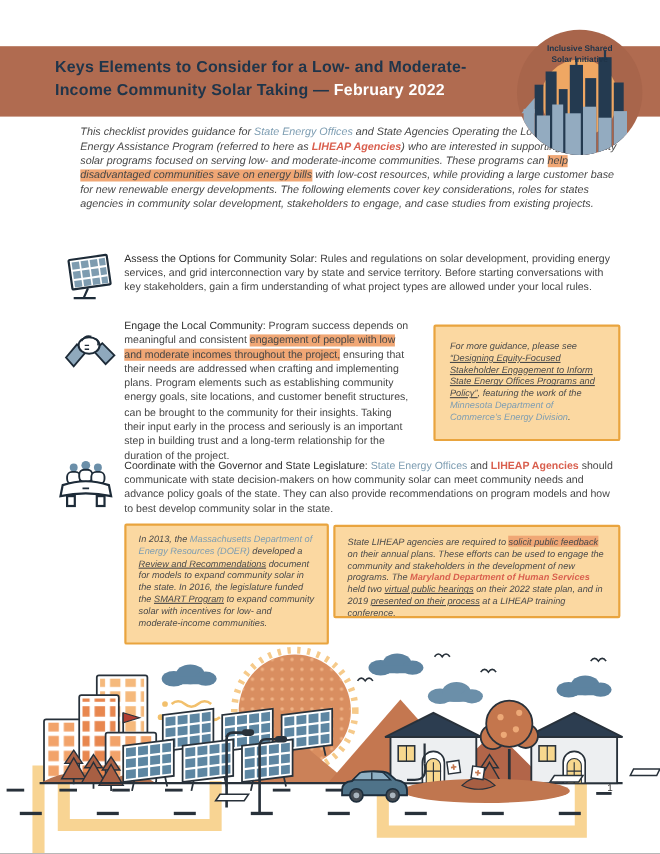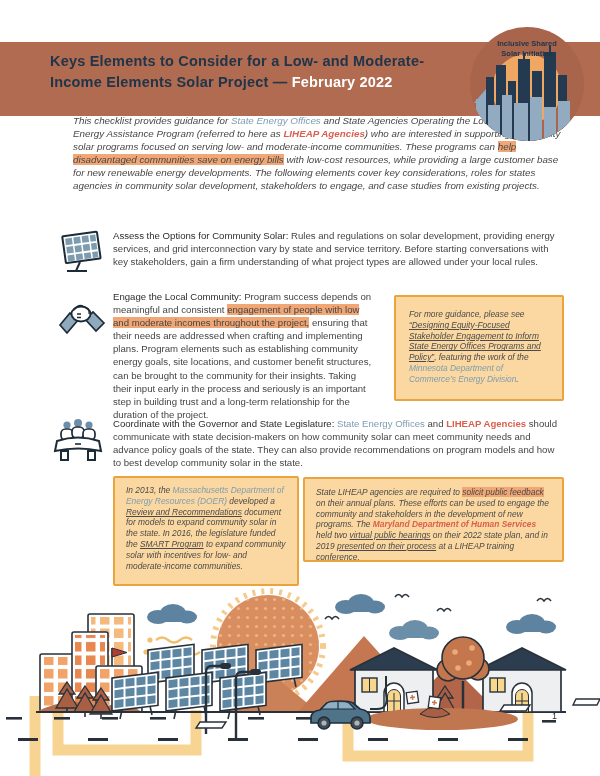--- a/index.html
+++ b/index.html
@@ -3,21 +3,21 @@
 <meta charset="utf-8">
 <style>
   :root{
     --band:#b06b50; --title-navy:#20354a; --stage-heading:#bf6f4a;
     --link-blue:#7d9db2; --liheap-red:#d95f4e; --highlight:#f0a775;
     --callout-bg:#fbd8a1; --callout-border:#e9a43e;
   }
   html,body{margin:0;padding:0;background:#888;}
   .page{position:relative;width:600px;height:776px;background:#ffffff;overflow:hidden;
         font-family:"Liberation Sans",sans-serif;color:#3f3f3f;}
-  .band{position:absolute;left:0;top:42px;width:600px;height:74px;background:var(--band);z-index:1;}
+  .band{position:absolute;left:0;top:42px;width:600px;height:64px;background:var(--band);z-index:1;}
   .title{position:absolute;left:50px;top:9px;width:470px;font-size:14.5px;font-weight:700;
          line-height:21px;letter-spacing:.2px;}
   .t-navy{color:var(--title-navy);}
   .t-date{color:#ffffff;}
   .badge{position:absolute;left:468px;top:25px;width:118px;height:118px;z-index:2;}
   .badge svg{position:absolute;left:0;top:0;}
   .badge-text{position:absolute;left:0;top:14px;width:118px;text-align:center;
               font-size:7.5px;font-weight:600;color:#20354a;line-height:9.5px;}
   .intro{position:absolute;left:73px;top:114px;width:490px;margin:0;font-size:9.8px;
          font-style:italic;line-height:13px;color:#474747;}
@@ -44,21 +44,21 @@
   .pagenum{position:absolute;left:552px;top:711px;font-size:9px;color:#333;z-index:3;}
 </style>
 </head>
 <body>
 
 <div class="page">
 
   <div class="band">
     <div class="title">
       <span class="t-navy">Keys Elements to Consider for a Low- and Moderate-</span><br>
-      <span class="t-navy">Income Elements Solar Project — </span><span class="t-date">February 2022</span>
+      <span class="t-navy">Income Community Solar Taking — </span><span class="t-date">February 2022</span>
     </div>
   </div>
 
   <div class="badge">
     <svg width="118" height="118" viewBox="0 0 118 118">
       <defs>
           <clipPath id="bc">
             <circle cx="59" cy="59" r="57"></circle>
           </clipPath>
         </defs>

